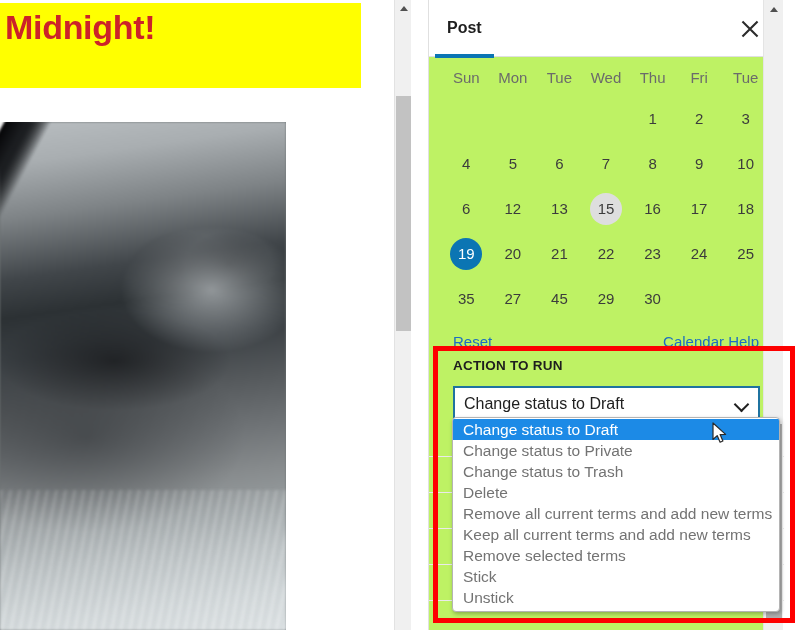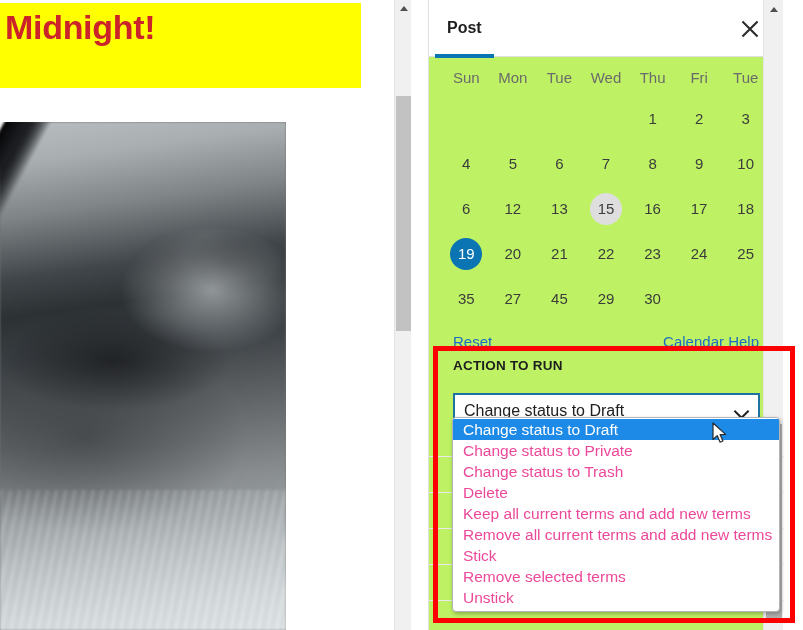--- a/index.html
+++ b/index.html
@@ -189,21 +189,21 @@
   .action-section {
     position: absolute; left: 0; top: 348px;
     width: 355px;
     padding: 10px 24px 0 24px;
   }
   .action-label {
     font-size: 13.5px;
     font-weight: 600;
     color: #1e1e1e;
     letter-spacing: 0.2px;
-    padding-bottom: 20px;
+    padding-bottom: 13px;
   }
   .action-select {
     position: relative;
     height: 35px;
     border: 2px solid #1f73a0;
     background: #fff;
     display: flex; align-items: center;
     padding: 0 9px;
     cursor: pointer;
   }
@@ -234,21 +234,21 @@
     box-shadow: 1px 2px 4px rgba(0,0,0,0.28);
     padding: 1px 0 3px 0;
     z-index: 40;
     overflow: hidden;
   }
   .dd-item {
     height: 21px;
     display: flex; align-items: center;
     padding: 0 2px 0 10px;
     font-size: 15.5px;
-    color: #ec4899;
+    color: #737373;
     white-space: nowrap;
     cursor: pointer;
   }
   .dd-item.sel { background: #1c8ae6; color: #ffffff; }
 
   
   .red-box {
     position: absolute;
     left: 433px; top: 346px;
     width: 362px; height: 277px;
@@ -454,24 +454,24 @@
       </div>
       <div class="thumb"></div>
     </div>
   </div>
 
   <div class="dropdown" id="dropdown">
       <div class="dd-item sel">Change status to Draft</div>
       <div class="dd-item">Change status to Private</div>
       <div class="dd-item">Change status to Trash</div>
       <div class="dd-item">Delete</div>
+      <div class="dd-item">Remove all current terms and add new terms</div>
       <div class="dd-item">Keep all current terms and add new terms</div>
-      <div class="dd-item">Remove all current terms and add new terms</div>
+      <div class="dd-item">Remove selected terms</div>
       <div class="dd-item">Stick</div>
-      <div class="dd-item">Remove selected terms</div>
       <div class="dd-item">Unstick</div>
     </div>
 
   <div class="red-box"></div>
 
   <div class="cursor">
     <svg width="17" height="24" viewBox="0 0 17 24">
       <path d="M1,1 L1,17.5 L5.2,13.6 L8.1,20.2 L10.9,19 L8.1,12.6 L13.6,12.4 Z" fill="#ffffff" stroke="#2b2b2b" stroke-width="1.2" stroke-linejoin="round"></path>
     </svg>
   </div>

